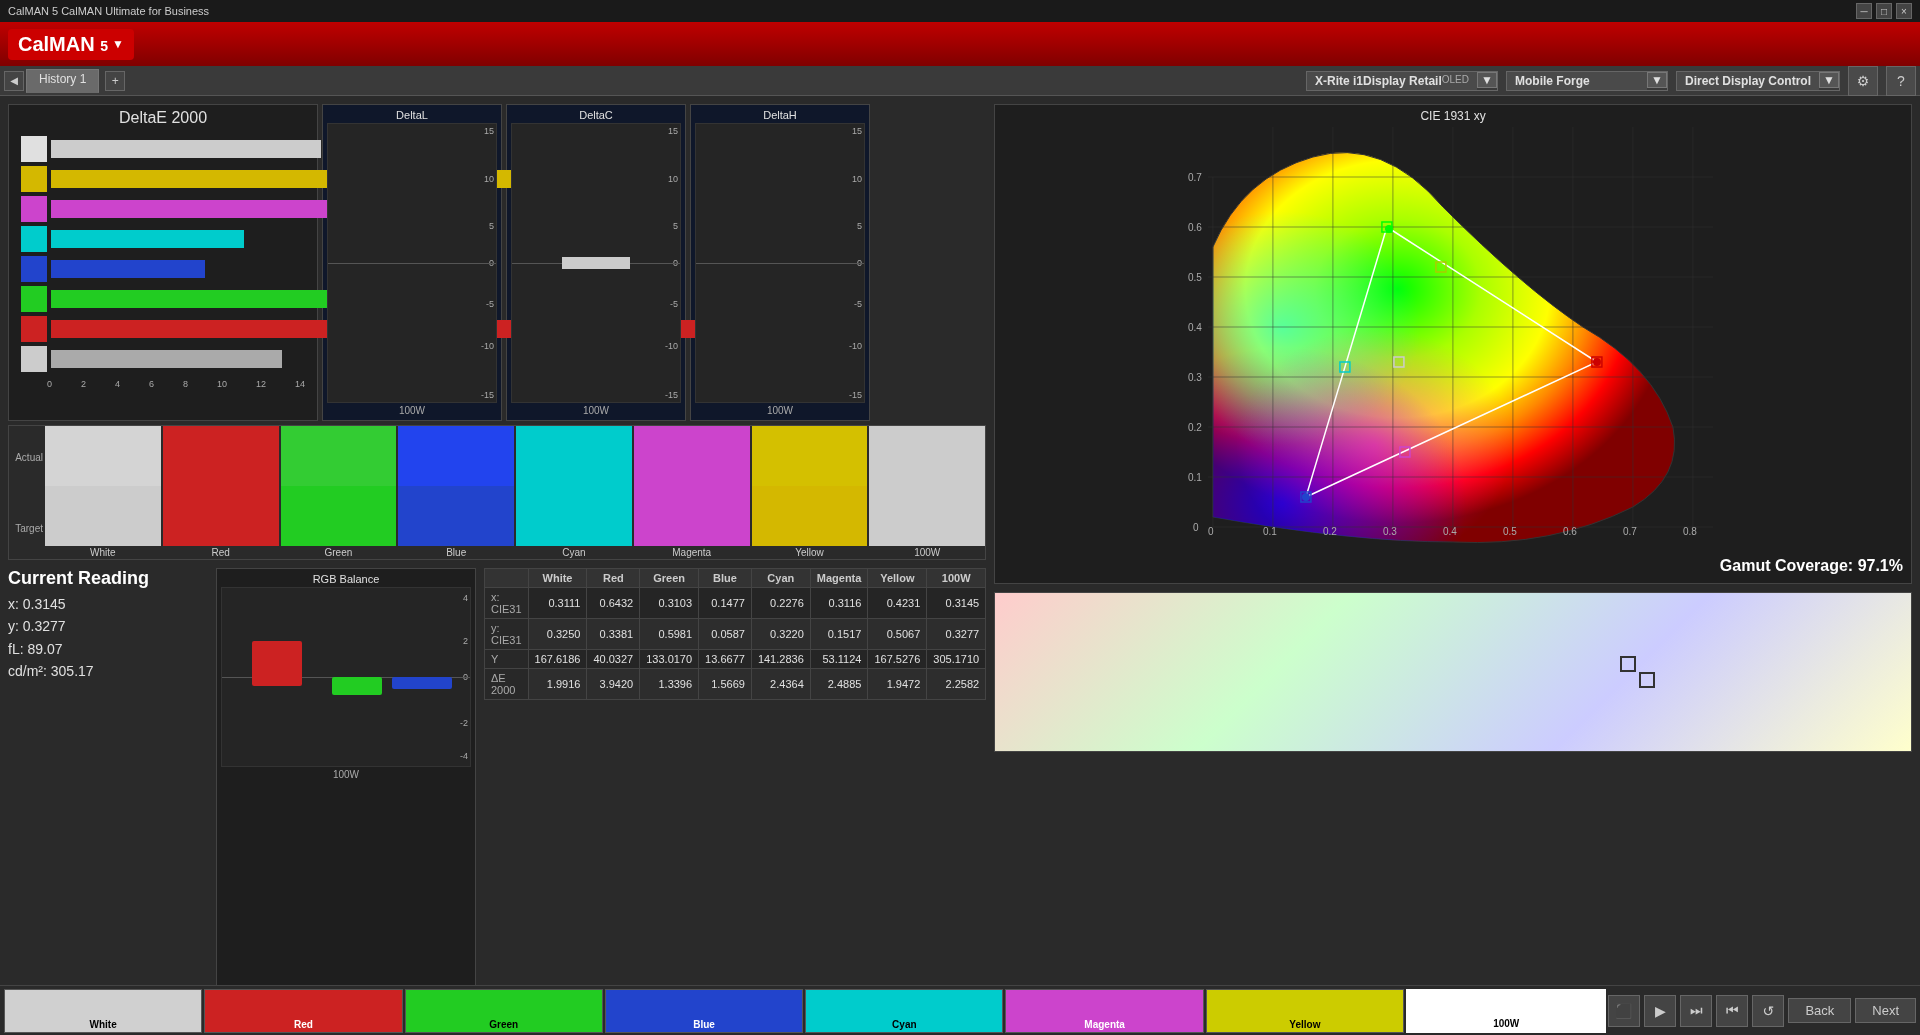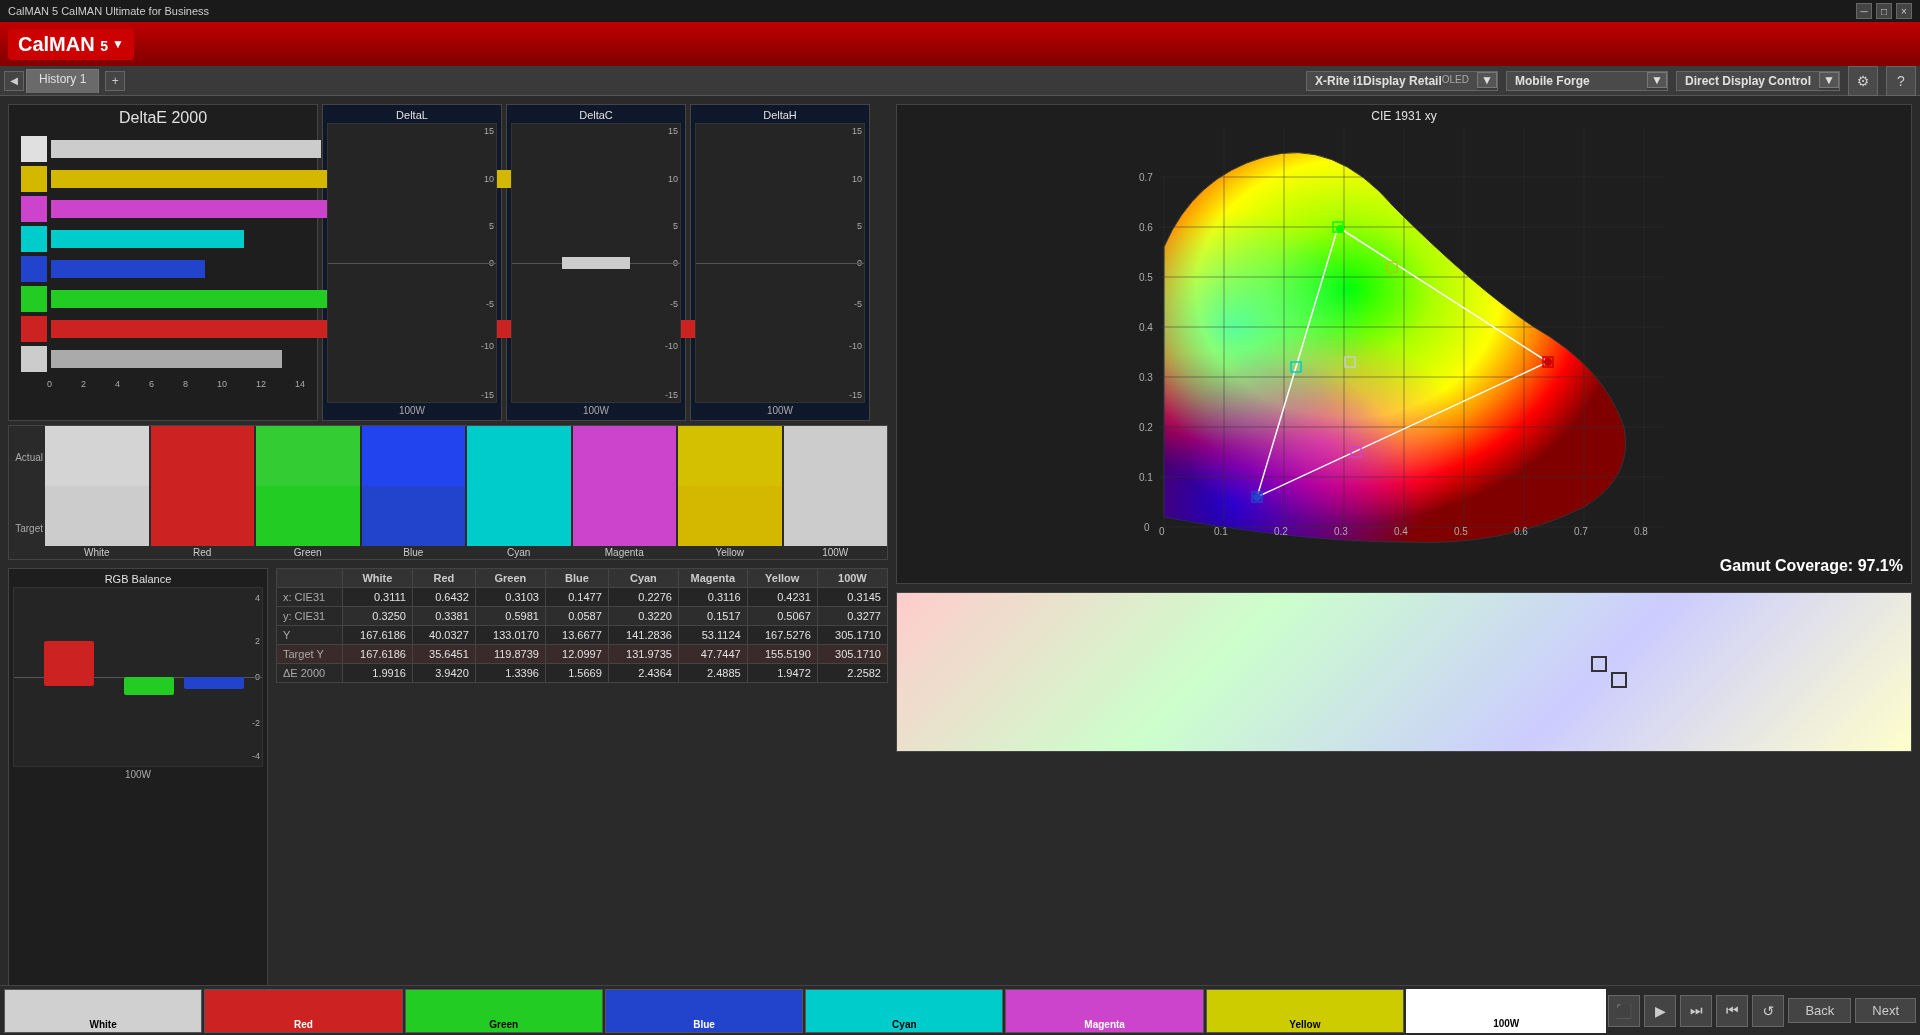--- a/index.html
+++ b/index.html
@@ -706,20 +706,27 @@
       <div class="swatch-actual" style="background:#cccccc"></div>
       <div class="swatch-target" style="background:#cccccc"></div>
       <div class="swatch-label">100W</div>
     </div>
           </div>
       </div>
     </div>
 
     <div id="bottom-left">
 
+      <div id="current-reading">
+        <div id="current-reading-title">Current Reading</div>
+        <div class="reading-line">x: 0.3145</div>
+        <div class="reading-line">y: 0.3277</div>
+        <div class="reading-line">fL: 89.07</div>
+        <div class="reading-line">cd/m²: 305.17</div>
+      </div>
 
       <div id="rgb-balance">
         <div id="rgb-balance-title">RGB Balance</div>
         <div id="rgb-balance-inner">
           <span style="position:absolute;font-size:9px;color:#aaa;right:2px;top:5px">4</span>
           <span style="position:absolute;font-size:9px;color:#aaa;right:2px;top:27%">2</span>
           <span style="position:absolute;font-size:9px;color:#aaa;right:2px;top:50%;transform:translateY(-50%)">0</span>
           <span style="position:absolute;font-size:9px;color:#aaa;right:2px;top:73%">-2</span>
           <span style="position:absolute;font-size:9px;color:#aaa;right:2px;bottom:5px">-4</span>
           <div style="position:absolute;left:0;right:0;top:50%;height:1px;background:#555"></div>
@@ -775,31 +782,20 @@
                 <td>Y</td>
                 <td>167.6186</td>
                 <td>40.0327</td>
                 <td>133.0170</td>
                 <td>13.6677</td>
                 <td>141.2836</td>
                 <td>53.1124</td>
                 <td>167.5276</td>
                 <td>305.1710</td>
               </tr>
-              <tr class="highlight-row">
-                <td>Target Y</td>
-                <td>167.6186</td>
-                <td>35.6451</td>
-                <td>119.8739</td>
-                <td>12.0997</td>
-                <td>131.9735</td>
-                <td>47.7447</td>
-                <td>155.5190</td>
-                <td>305.1710</td>
-              </tr>
               <tr>
                 <td>ΔE 2000</td>
                 <td>1.9916</td>
                 <td>3.9420</td>
                 <td>1.3396</td>
                 <td>1.5669</td>
                 <td>2.4364</td>
                 <td>2.4885</td>
                 <td>1.9472</td>
                 <td>2.2582</td>

